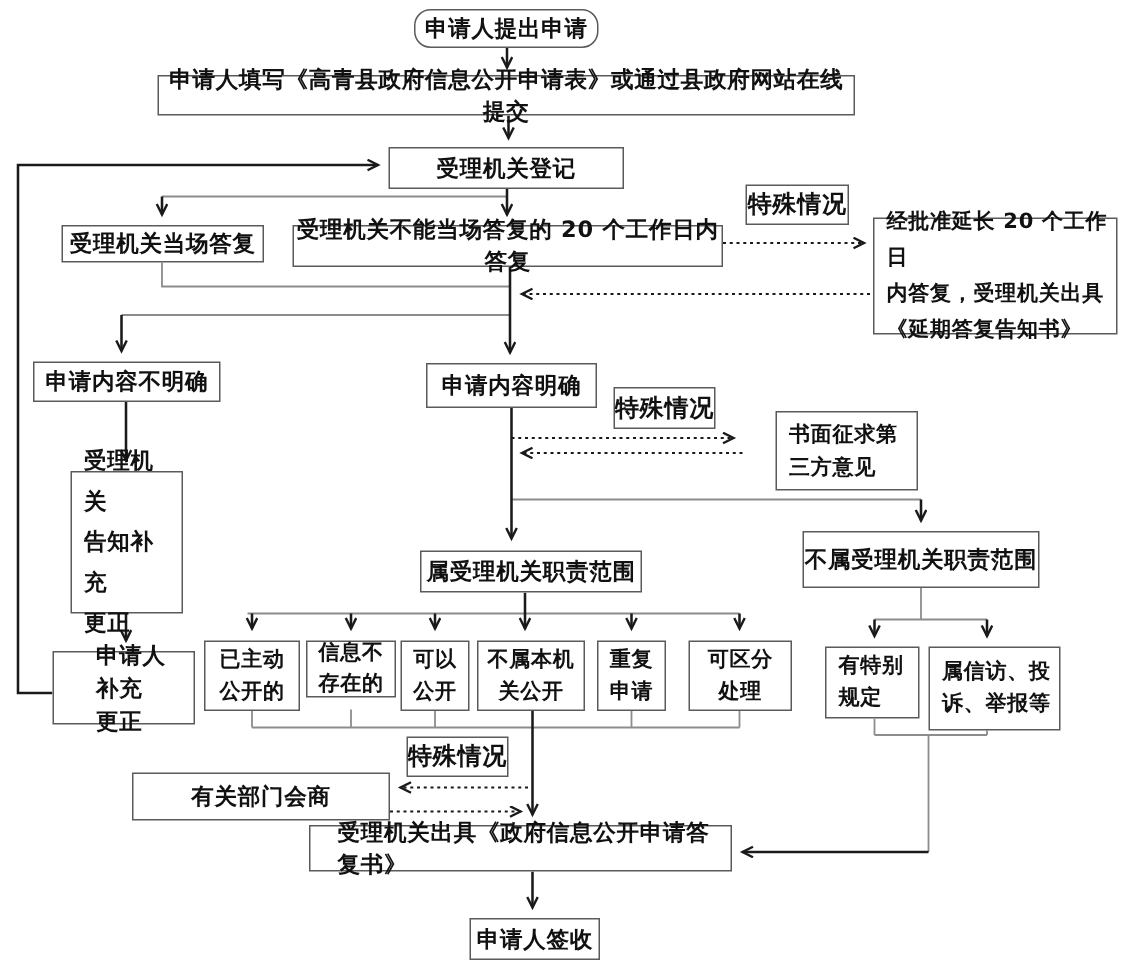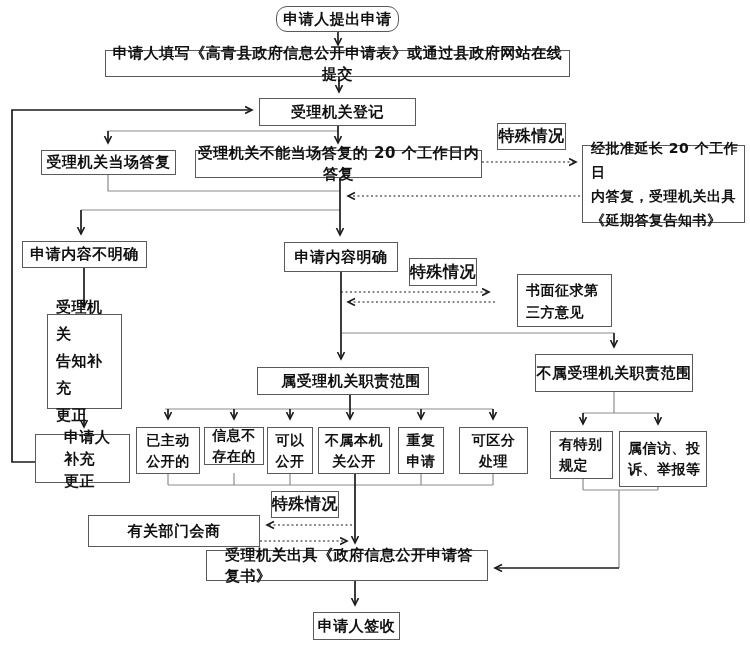--- a/index.html
+++ b/index.html
@@ -24,21 +24,21 @@
   .n-register   {left:259px;top:98px; width:157px;height:28px;}
   .n-onspot     {left:41px; top:150px;width:135px;height:25px;}
   .n-notonspot  {left:195px;top:150px;width:287px;height:28px;}
   .n-special1   {left:497px;top:123px;width:69px; height:27px;}
   .n-extension  {left:582px;top:145px;width:163px;height:78px;line-height:24px;}
   .n-unclear    {left:22px; top:241px;width:125px;height:27px;}
   .n-clear      {left:284px;top:242px;width:114px;height:30px;}
   .n-special2   {left:409px;top:258px;width:68px; height:28px;}
   .n-thirdparty {left:495px;top:274px;width:95px; height:53px;line-height:22px;margin-left:22px;}
   .n-notify     {left:47px; top:314px;width:75px; height:95px;line-height:27px;}
-  .n-scope      {left:257px;top:367px;width:172px;height:28px;padding-left:16px;}
+  .n-scope      {left:280px;top:367px;width:148px;height:28px;}
   .n-notscope   {left:535px;top:354px;width:158px;height:38px;}
   .n-supplement {left:35px; top:434px;width:95px; height:49px;line-height:22px;padding-left:28px;}
   .n-c1{left:136px;top:427px;width:64px;height:47px;line-height:21px;}
   .n-c2{left:204px;top:427px;width:60px;height:38px;line-height:21px;}
   .n-c3{left:267px;top:427px;width:46px;height:47px;line-height:21px;}
   .n-c4{left:318px;top:427px;width:72px;height:47px;line-height:21px;}
   .n-c5{left:398px;top:427px;width:46px;height:47px;line-height:21px;}
   .n-c6{left:459px;top:427px;width:69px;height:47px;line-height:21px;}
   .n-r1{left:550px;top:431px;width:63px;height:48px;line-height:21px;}
   .n-r2{left:619px;top:431px;width:88px;height:56px;line-height:21px;}

